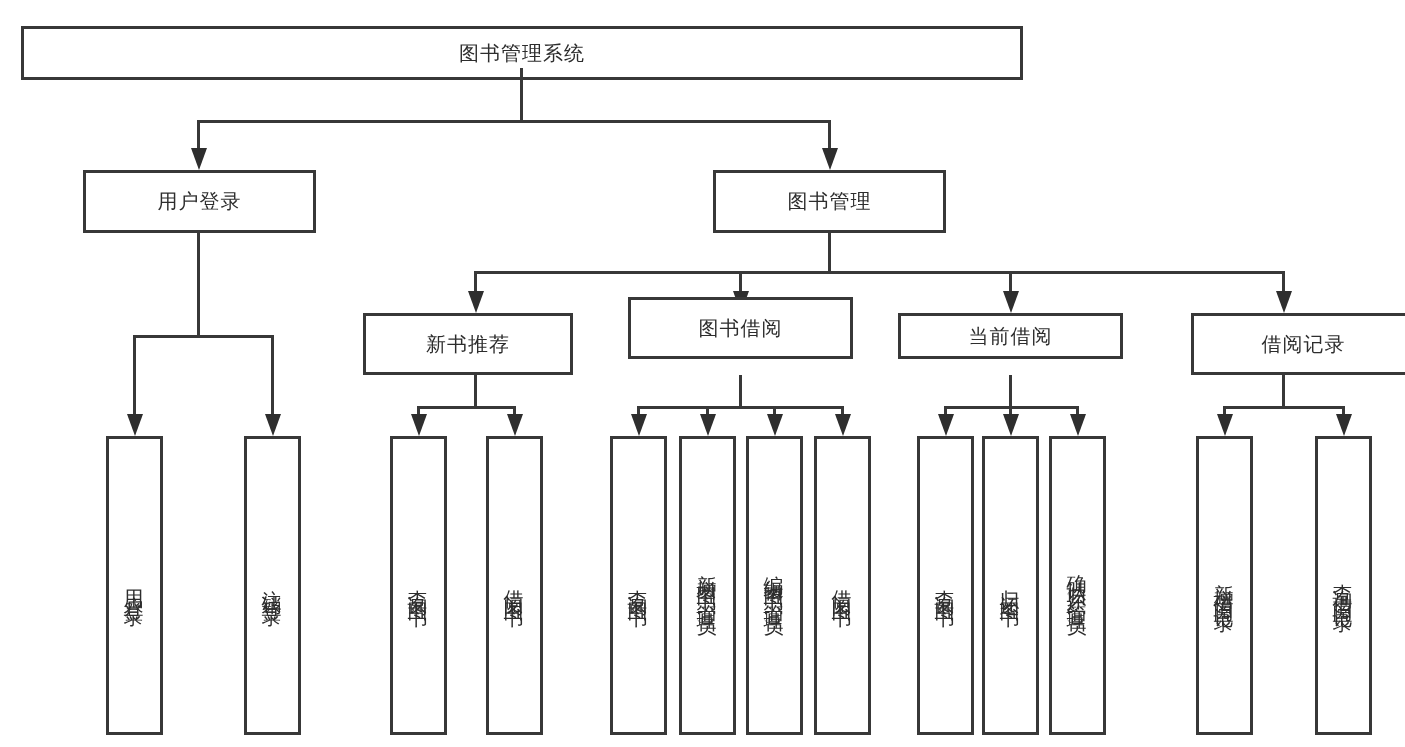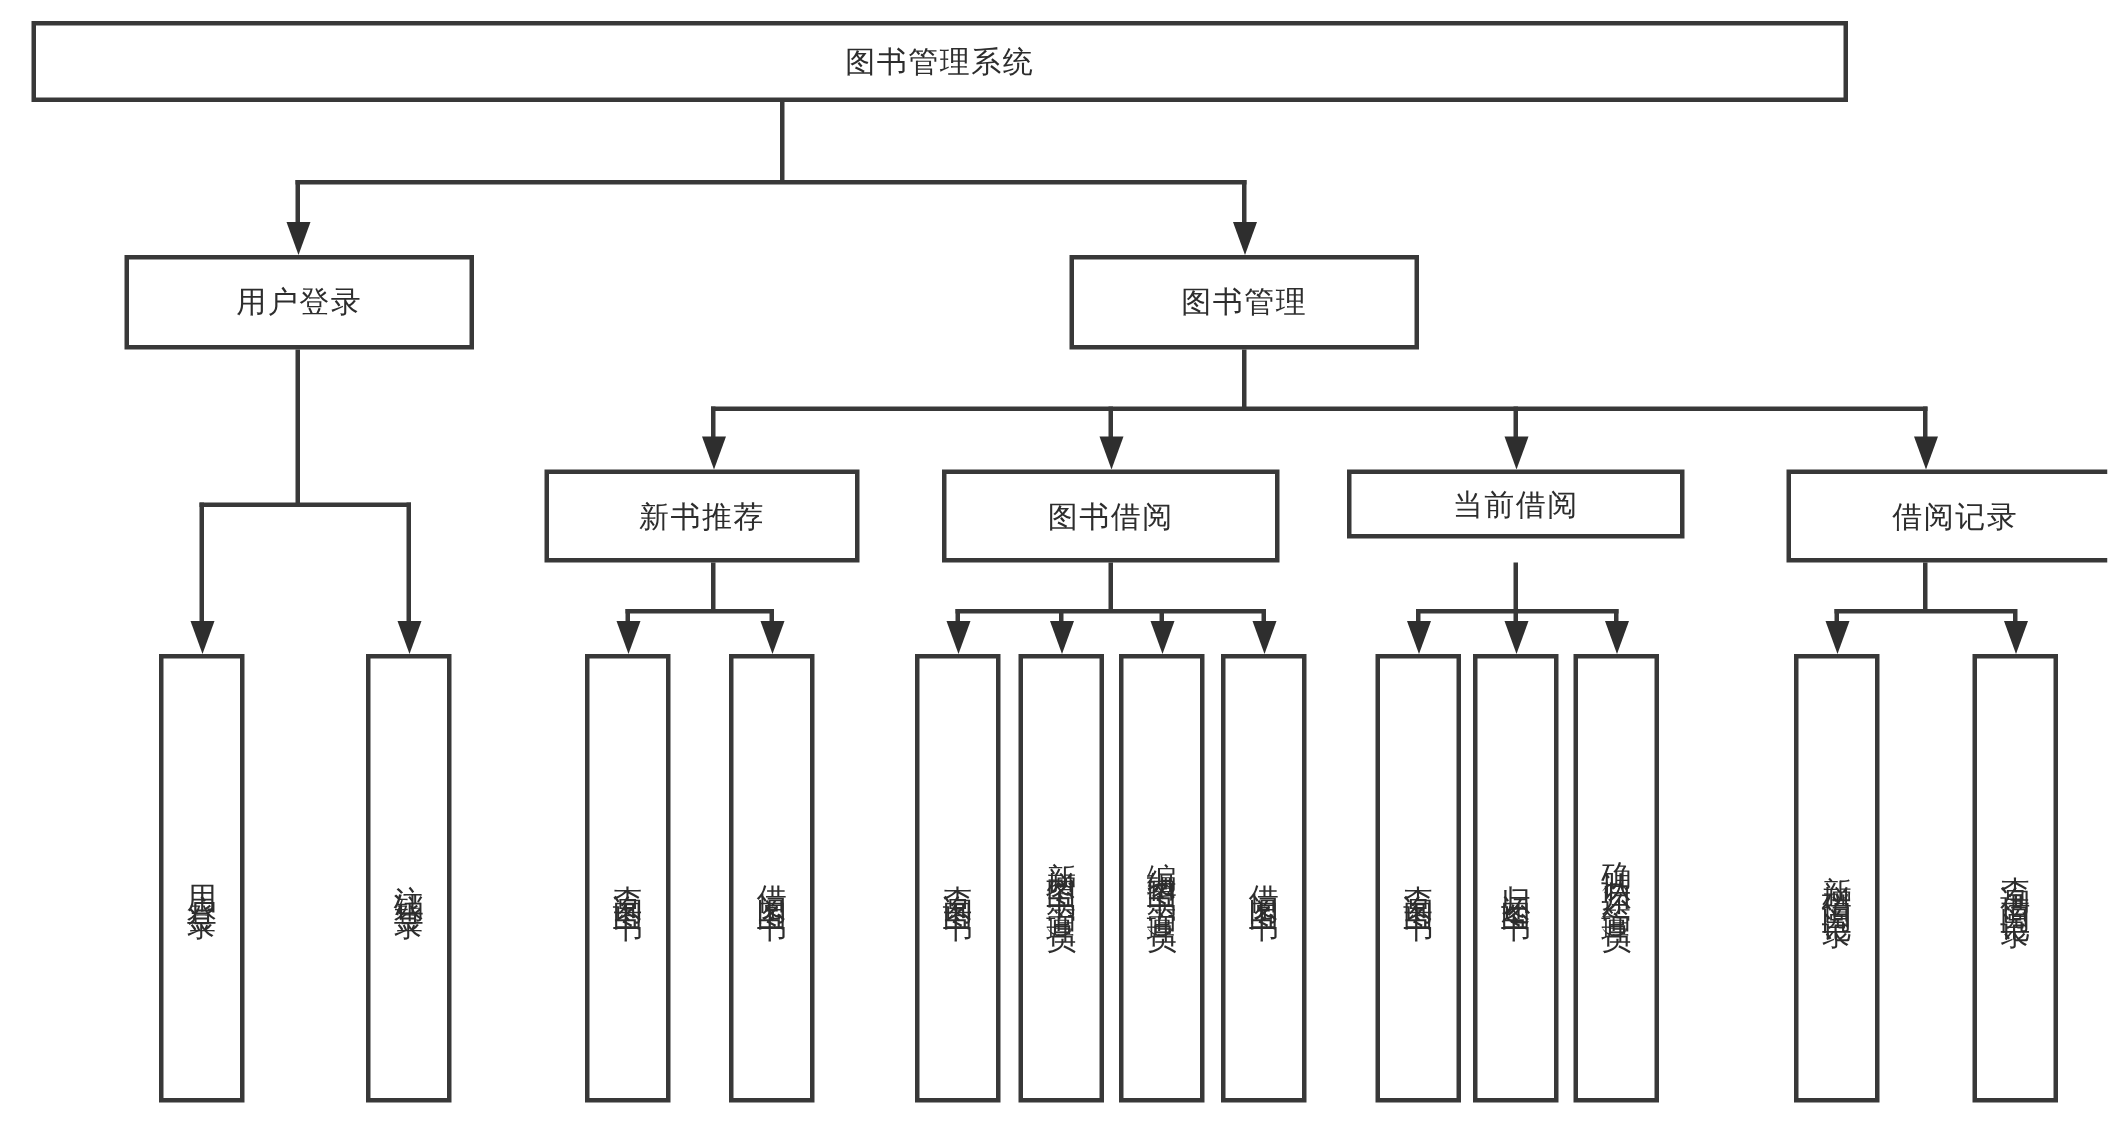--- a/index.html
+++ b/index.html
@@ -14,21 +14,21 @@
   .arrow{position:absolute;width:0;height:0;border-left:8px solid transparent;
          border-right:8px solid transparent;border-top:22px solid #2e2e2e;}
   .watermark{position:absolute;left:1183px;top:711px;font-size:19px;color:rgba(203,203,203,.95);
              white-space:nowrap;z-index:5;letter-spacing:1px;}
 </style>
 </head>
 <body>
 
 <div class="canvas">
 
-  <div class="box" style="left:21px;top:14px;width:1211px;height:54px">图书管理系统</div>
+  <div class="box" style="left:21px;top:26px;width:1002px;height:54px">图书管理系统</div>
 
   <div class="vline" style="left:520px;top:68px;height:54px"></div>
   <div class="hline" style="left:197px;top:120px;width:634px"></div>
   <div class="vline" style="left:197px;top:120px;height:30px"></div>
   <div class="vline" style="left:828px;top:120px;height:30px"></div>
   <div class="arrow" style="left:190.5px;top:148px"></div>
   <div class="arrow" style="left:821.5px;top:148px"></div>
 
   <div class="box" style="left:83px;top:170px;width:233px;height:63px">用户登录</div>
   <div class="box" style="left:713px;top:170px;width:233px;height:63px">图书管理</div>
@@ -45,21 +45,21 @@
   <div class="vline" style="left:474px;top:271px;height:22px"></div>
   <div class="vline" style="left:739px;top:271px;height:22px"></div>
   <div class="vline" style="left:1009px;top:271px;height:22px"></div>
   <div class="vline" style="left:1282px;top:271px;height:22px"></div>
   <div class="arrow" style="left:467.5px;top:291px"></div>
   <div class="arrow" style="left:732.5px;top:291px"></div>
   <div class="arrow" style="left:1002.5px;top:291px"></div>
   <div class="arrow" style="left:1275.5px;top:291px"></div>
 
   <div class="box" style="left:363px;top:313px;width:210px;height:62px">新书推荐</div>
-  <div class="box" style="left:628px;top:313px;width:225px;height:62px">图书借阅</div>
+  <div class="box" style="left:628px;top:297px;width:225px;height:62px">图书借阅</div>
   <div class="box" style="left:898px;top:313px;width:225px;height:46px">当前借阅</div>
   <div class="box" style="left:1191px;top:313px;width:225px;height:62px">借阅记录</div>
 
   <div class="vline" style="left:474px;top:375px;height:33px"></div>
   <div class="hline" style="left:417px;top:406px;width:99px"></div>
   <div class="vline" style="left:417px;top:406px;height:10px"></div>
   <div class="vline" style="left:513px;top:406px;height:10px"></div>
   <div class="arrow" style="left:410.5px;top:414px"></div>
   <div class="arrow" style="left:506.5px;top:414px"></div>
 

